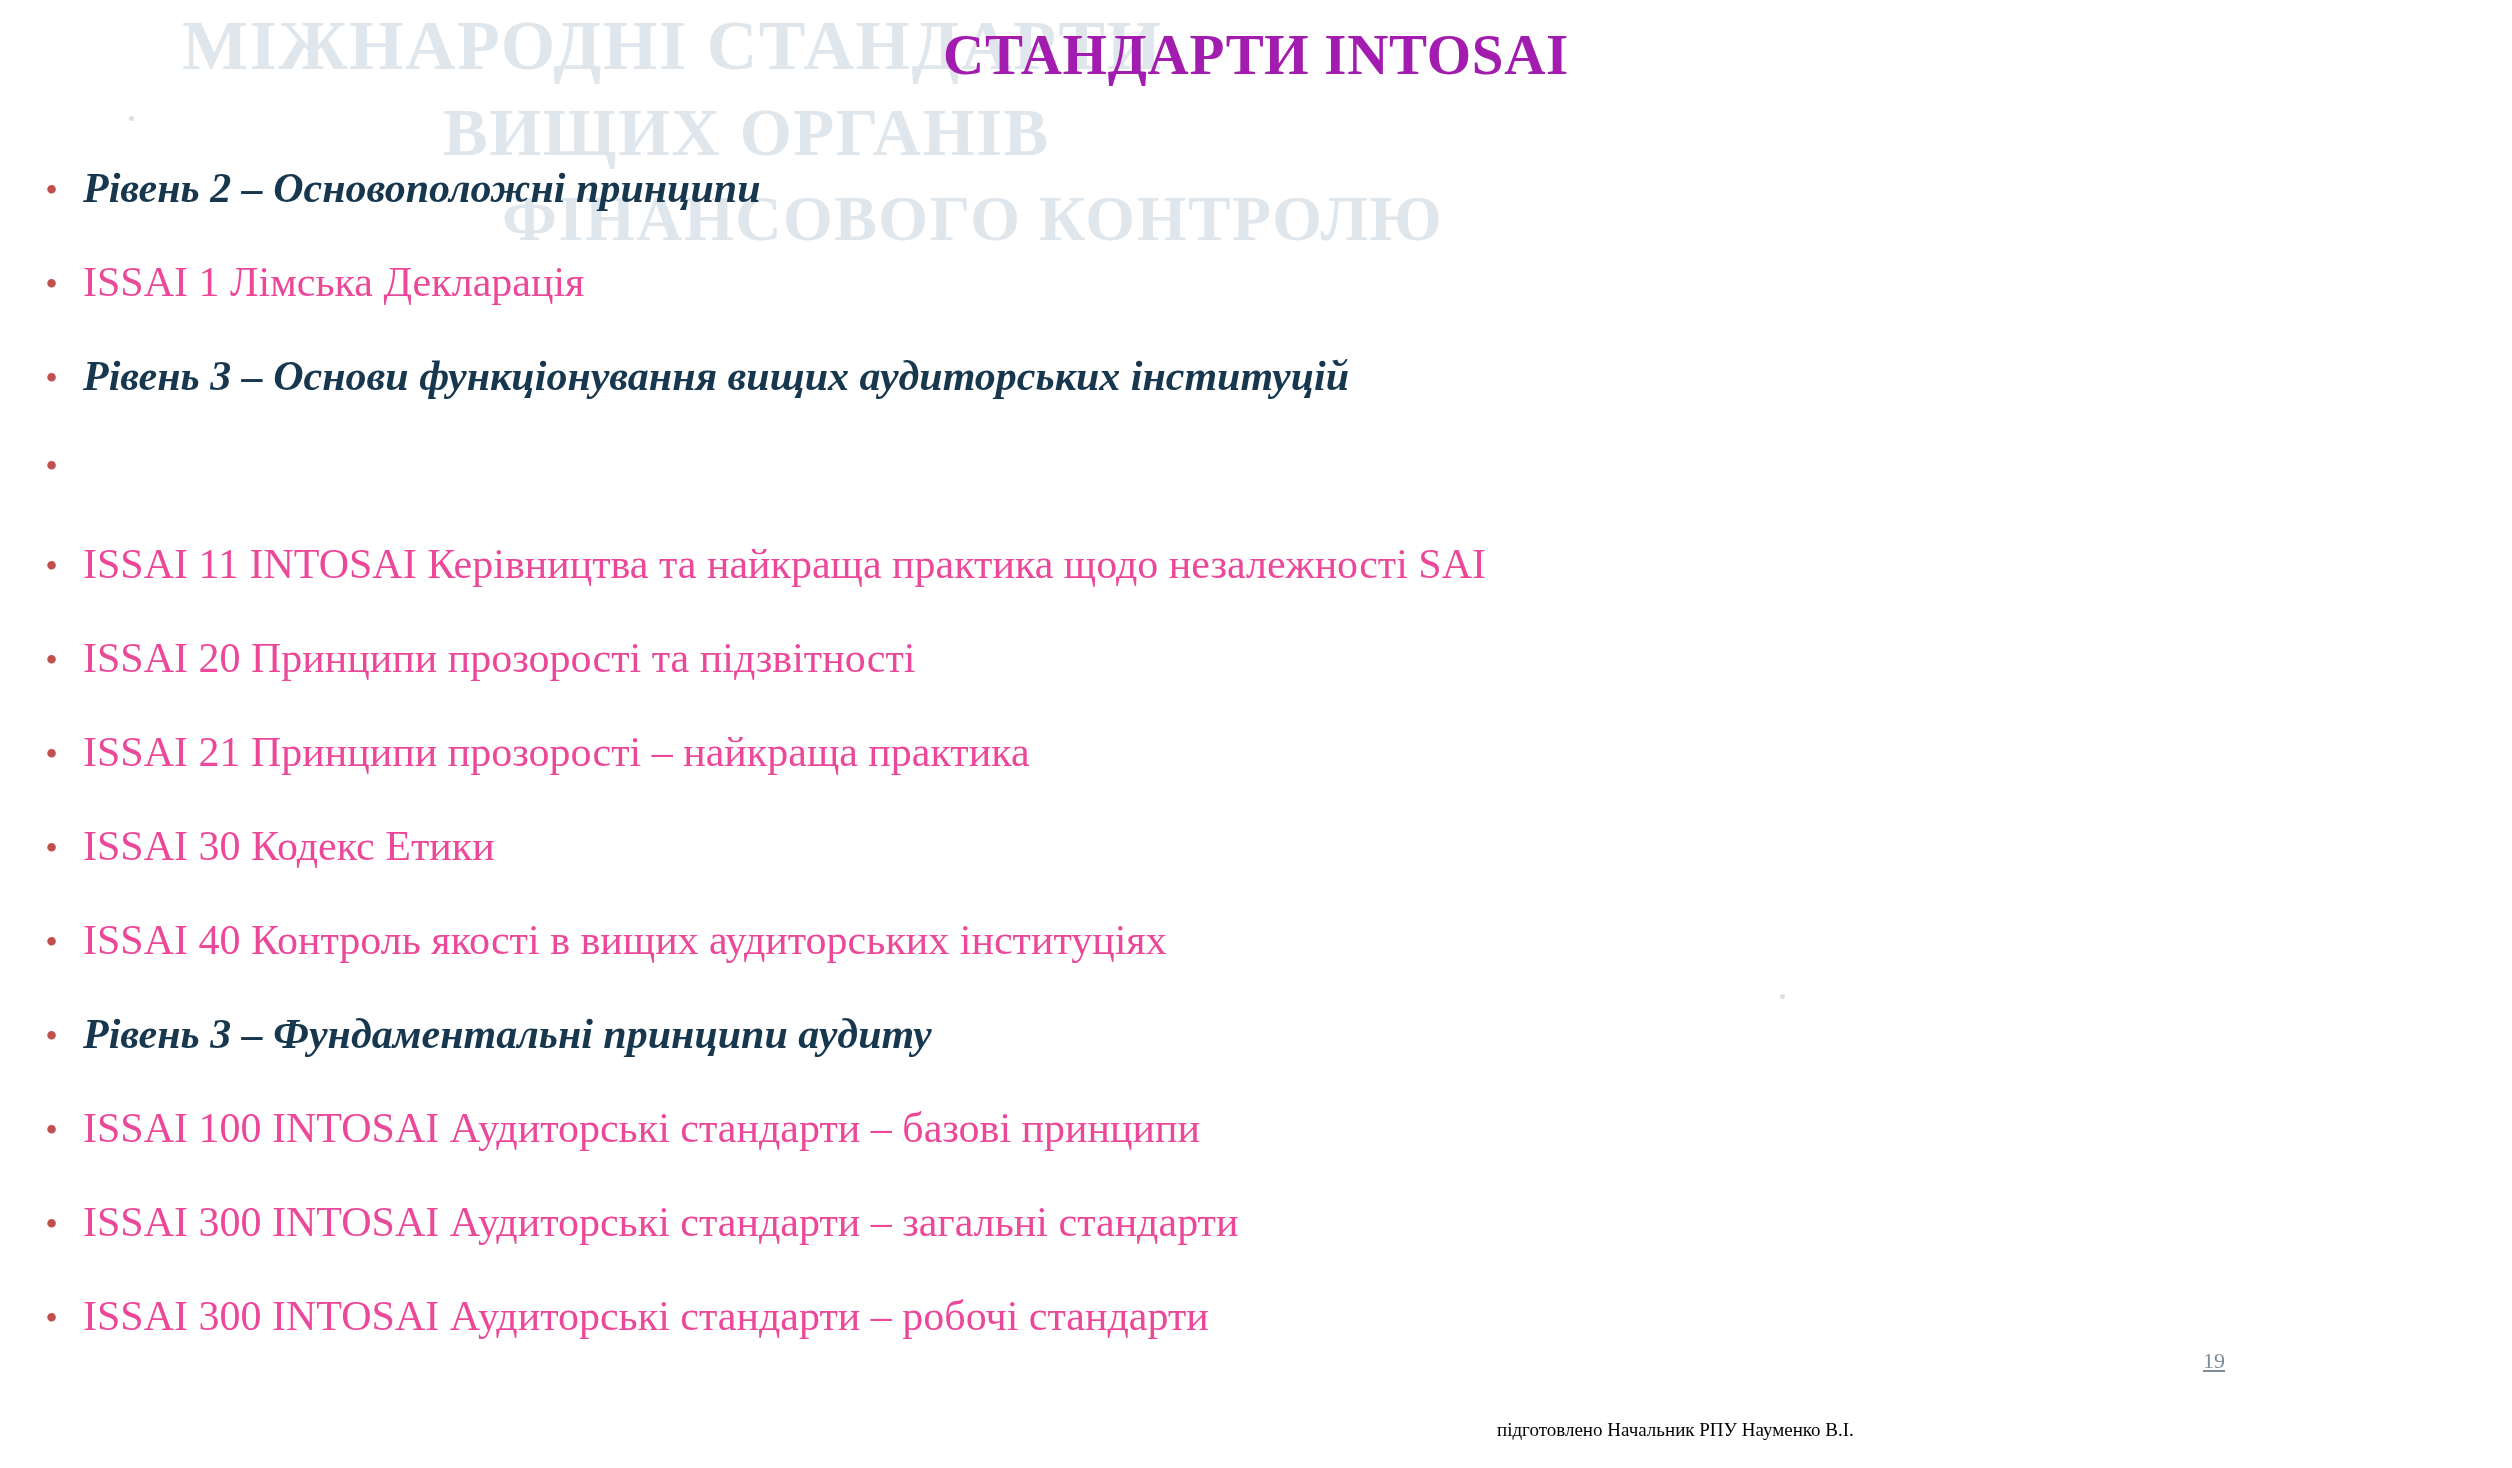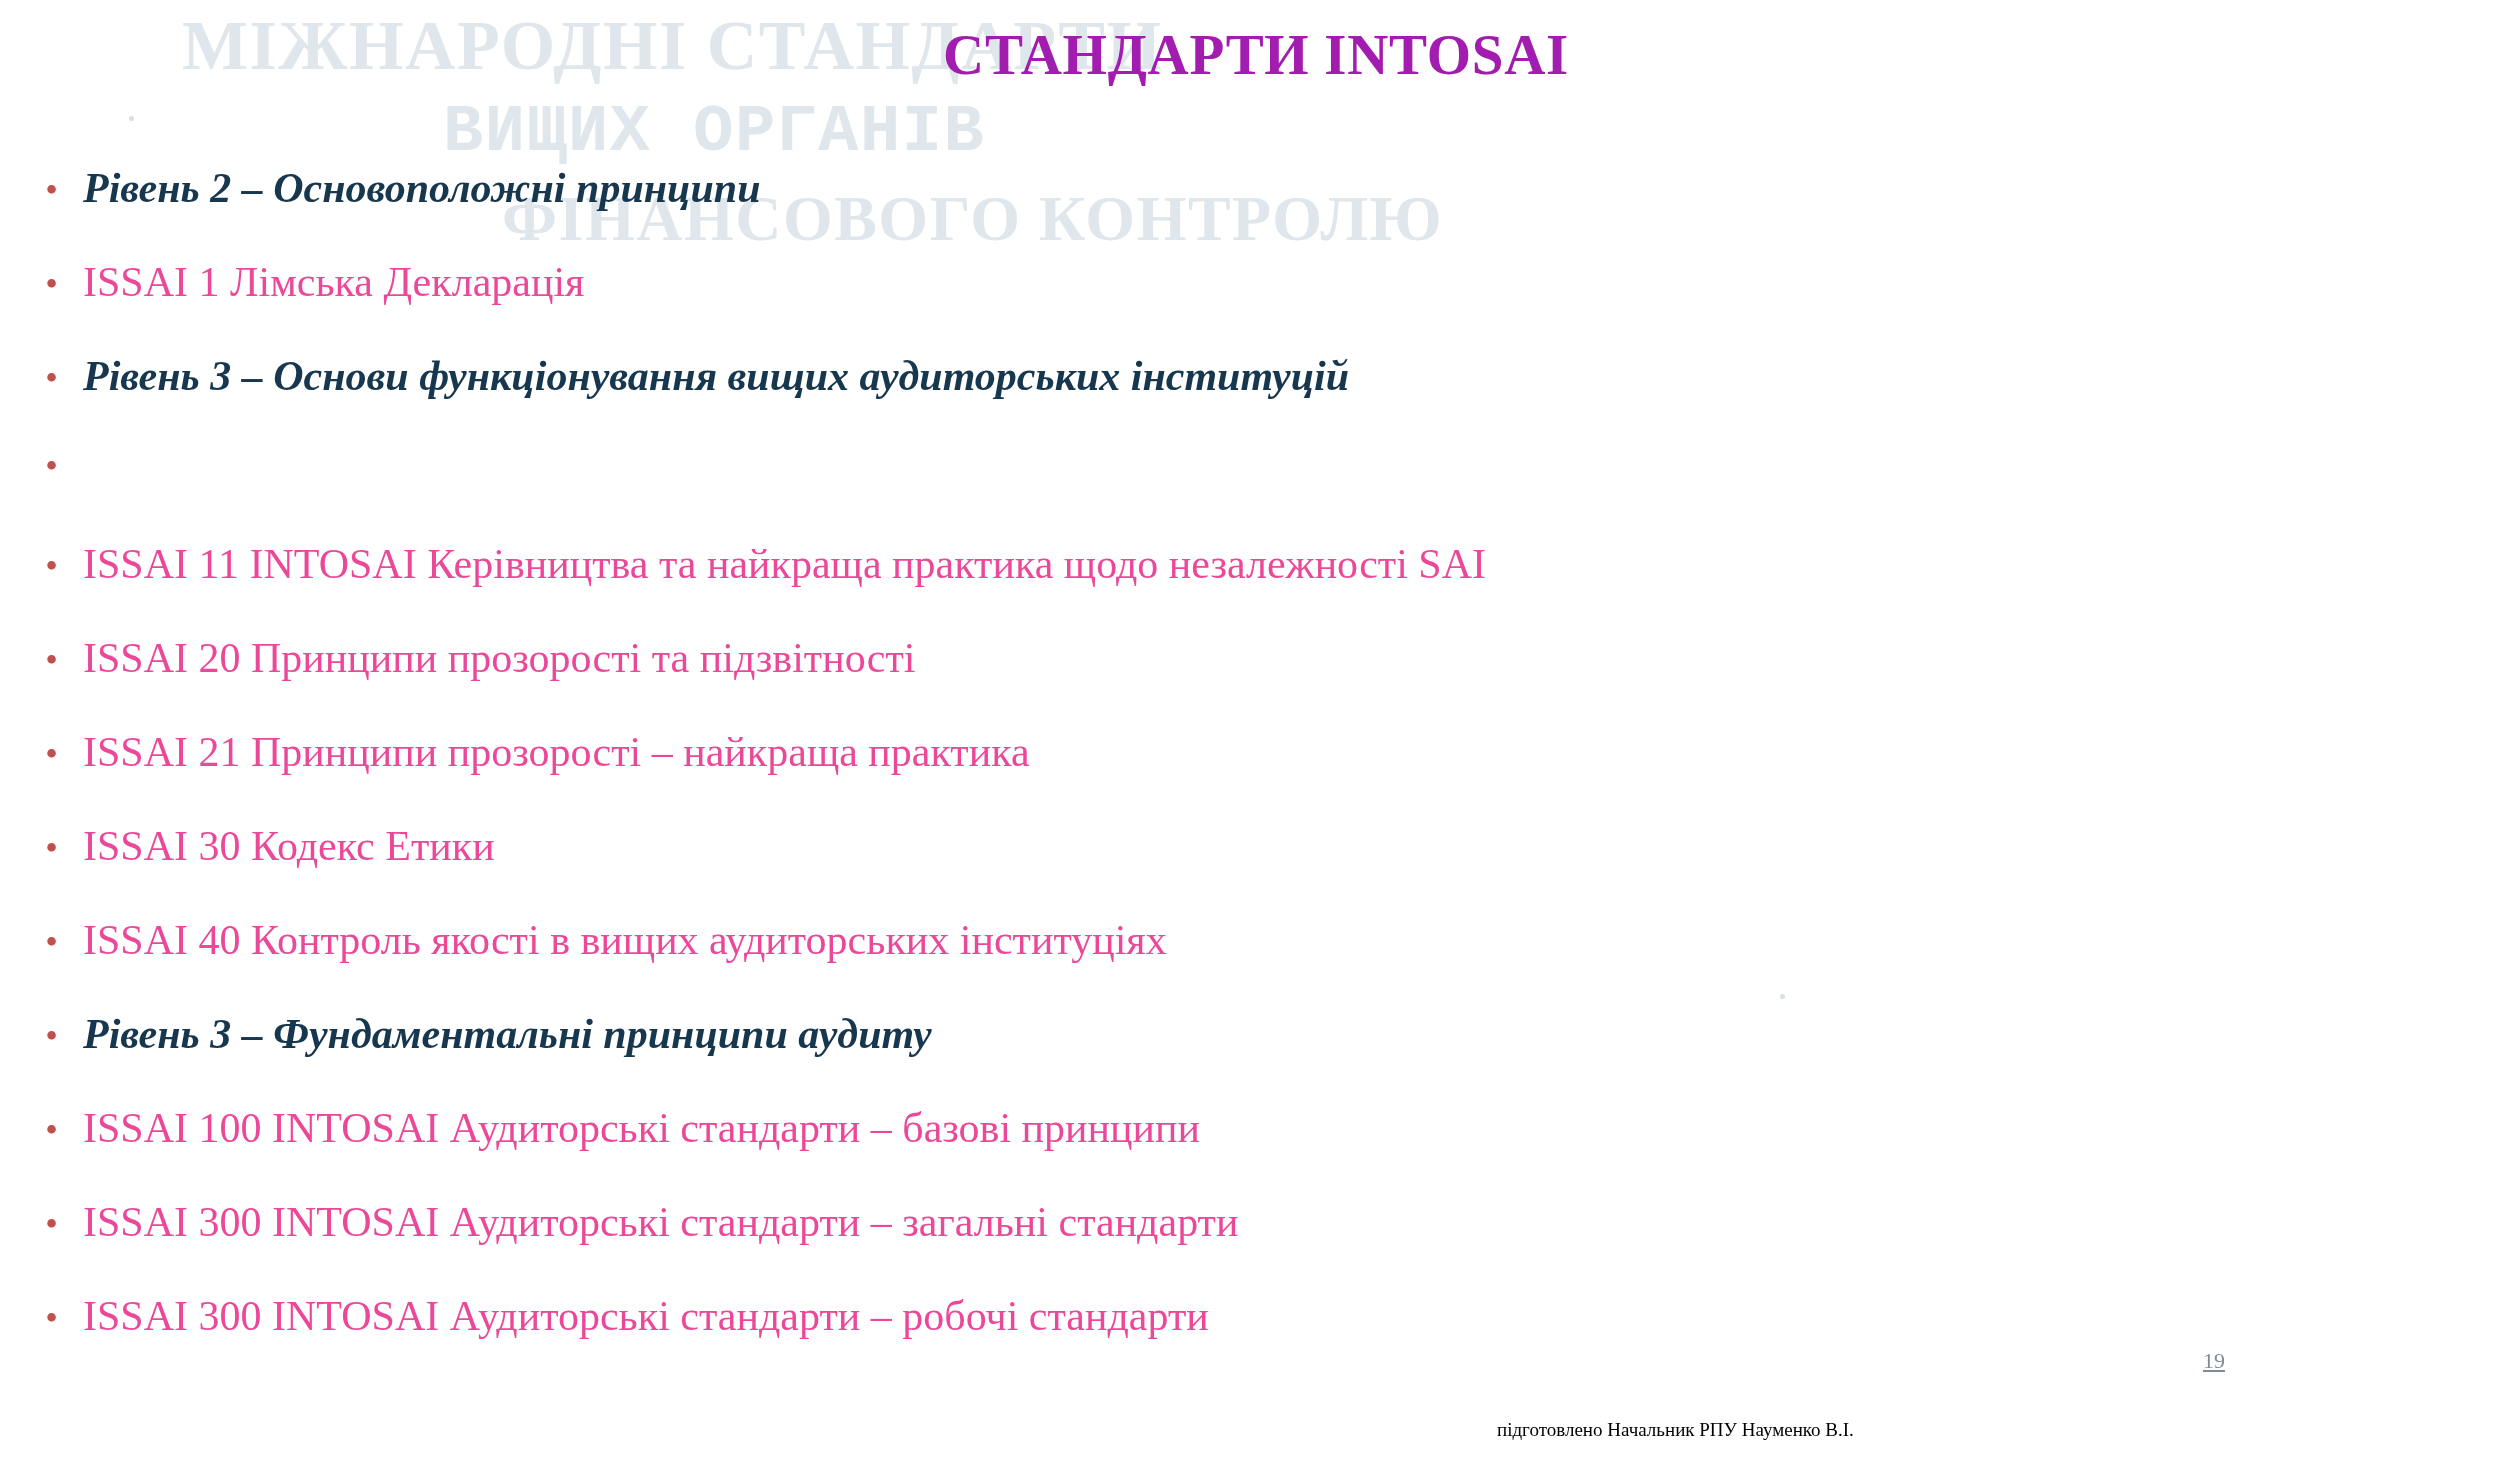--- a/index.html
+++ b/index.html
@@ -38,21 +38,20 @@
   }
   .ghost-1 {
     top: 5.8px;
     left: 182px;
     font-size: 70px;
   }
   .ghost-2 {
     top: 94px;
     left: 443px;
     font-size: 67px;
-    font-family: Liberation Mono, monospace;
   }
   .ghost-3 {
     top: 182px;
     left: 502px;
     font-size: 64px;
   }
 
   .slide-title {
     position: absolute;
     top: 22px;

